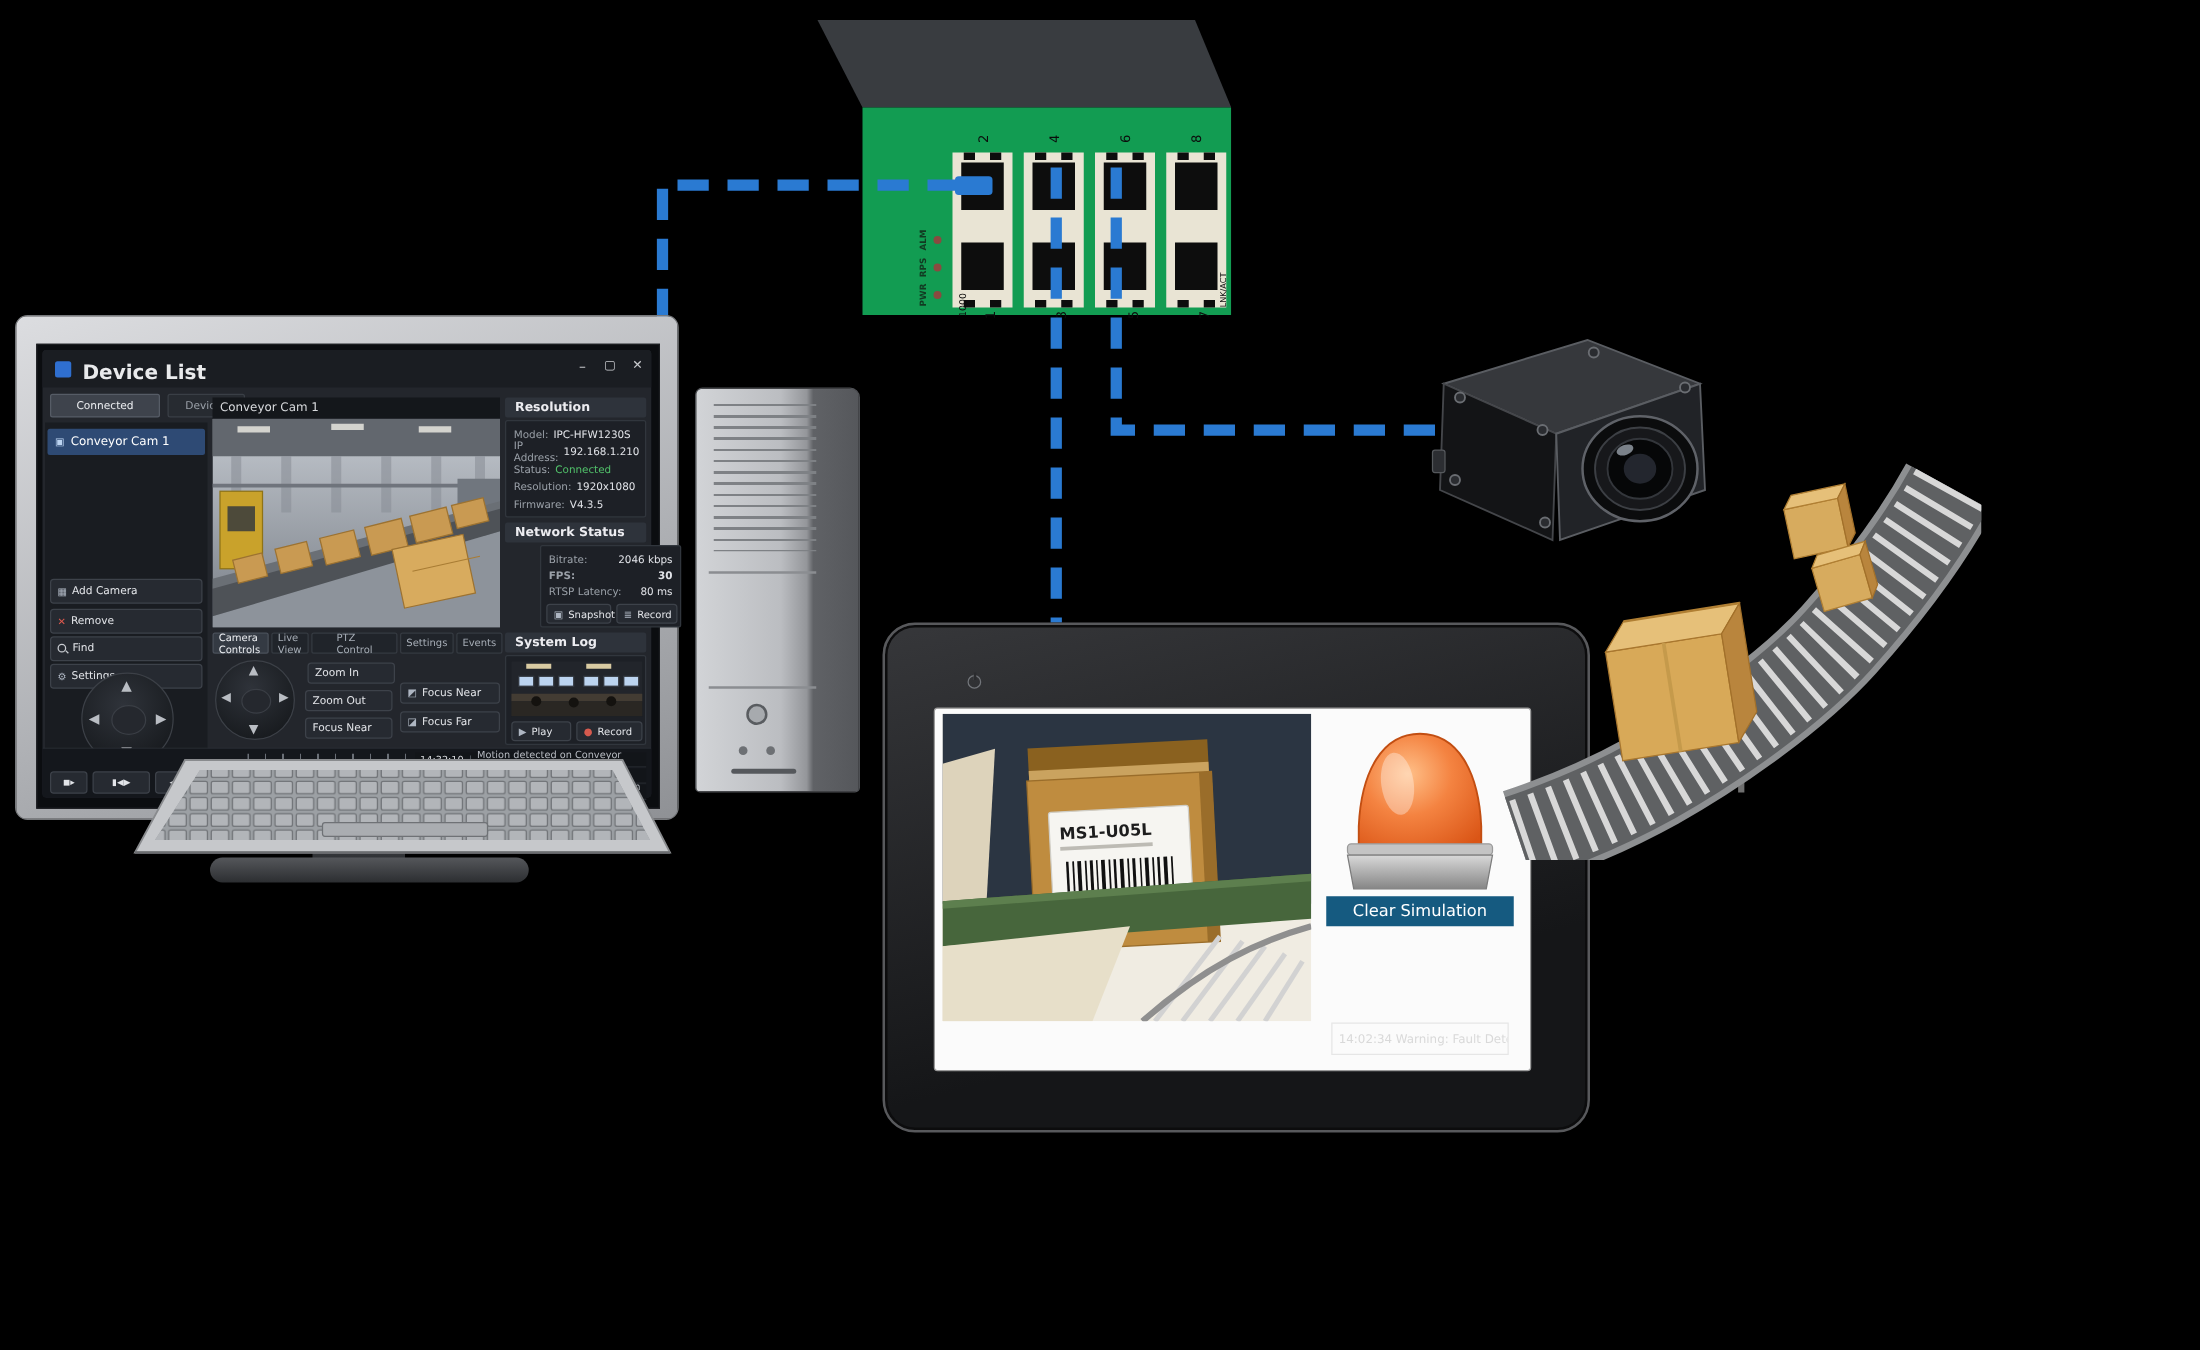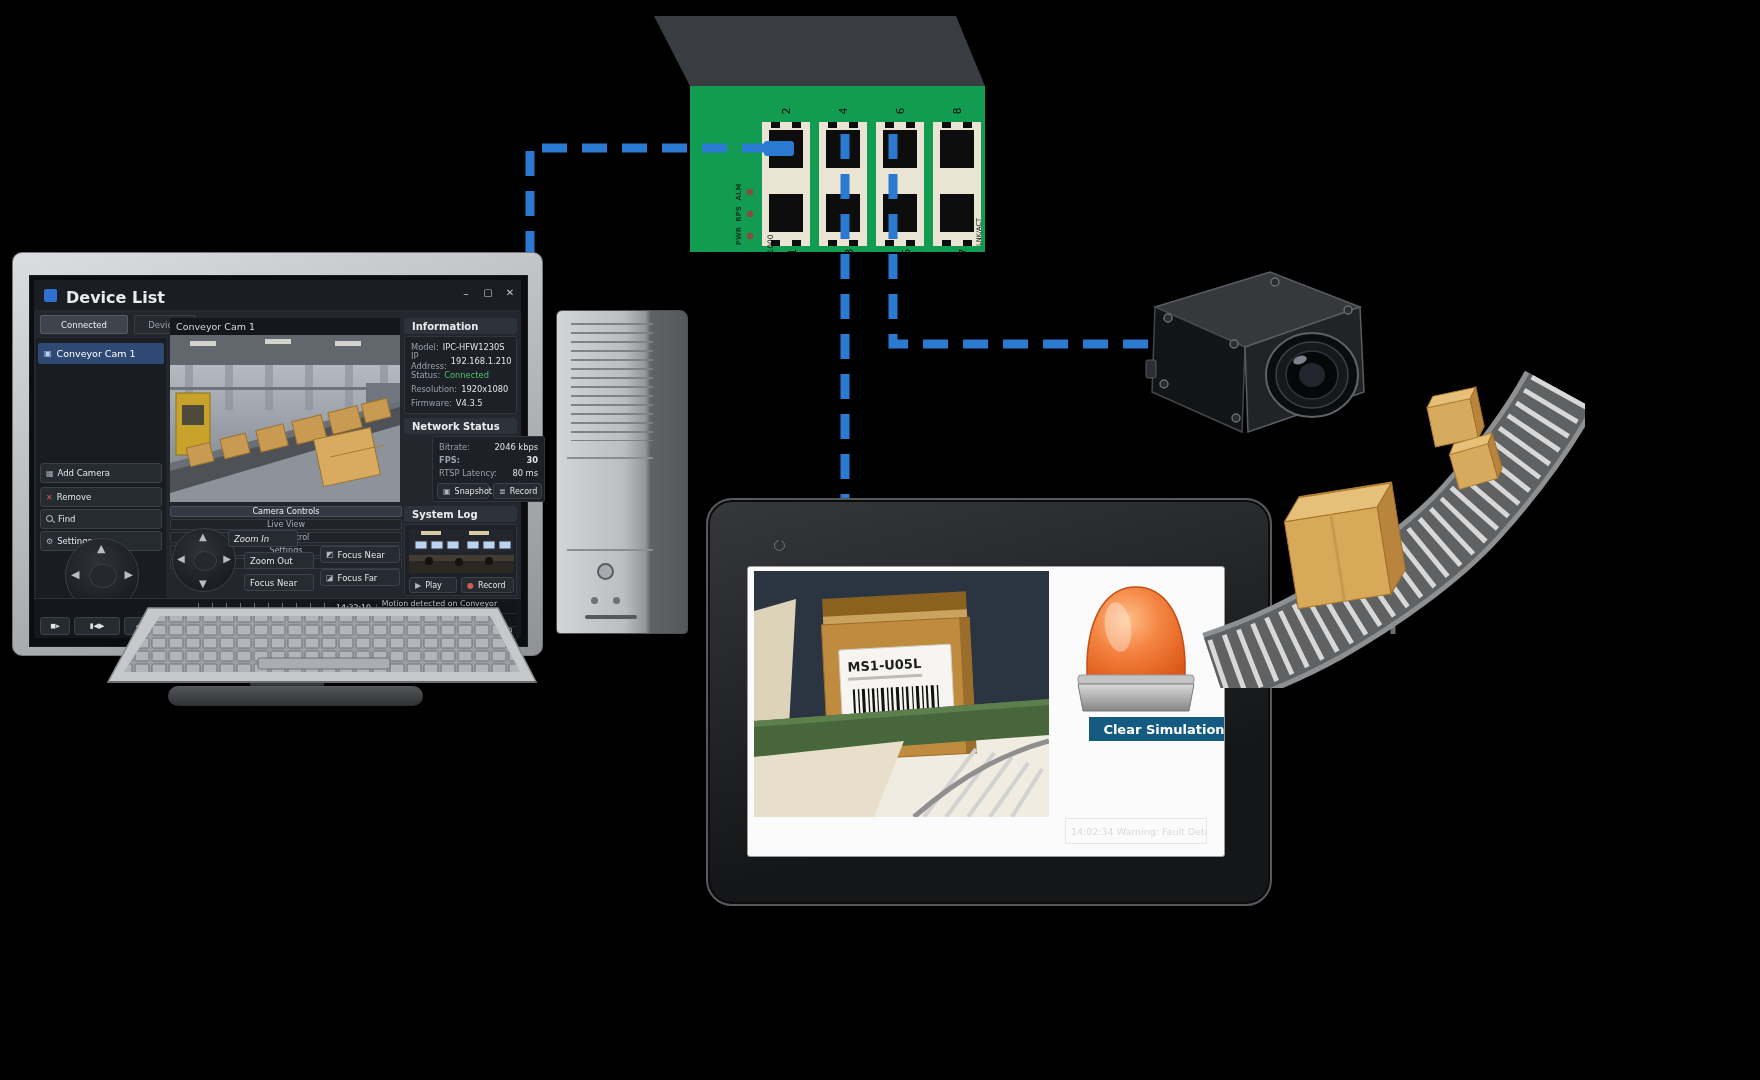--- a/index.html
+++ b/index.html
@@ -196,54 +196,54 @@
         <rect x="52" y="101" width="26" height="20" transform="rotate(-14 65 111)"></rect>
         <rect x="88" y="92" width="28" height="22" transform="rotate(-14 102 103)"></rect>
         <rect x="124" y="83" width="30" height="23" transform="rotate(-14 139 94)"></rect>
         <rect x="160" y="74" width="30" height="22" transform="rotate(-14 175 85)"></rect>
         <rect x="193" y="66" width="26" height="19" transform="rotate(-14 206 75)"></rect>
         <rect x="148" y="98" width="58" height="48" transform="rotate(-12 177 122)" fill="#d8ab5e"></rect>
         <line x1="160" y1="122" x2="214" y2="110" stroke="#a87c34"></line>
       </g>
     </svg>
 
-    <div class="a" style="left:136px;top:226px;width:232px;height:17px;display:flex;gap:2px;flex-direction:column;">
+    <div class="a" style="left:136px;top:226px;width:232px;height:17px;display:flex;gap:2px;">
       <div class="tab" style="background:#343a43;border:1px solid #4a505a;color:#eceef1;padding:0 4px;font-size:8px;">Camera Controls</div>
       <div class="tab" style="background:#20242a;border:1px solid #353a41;color:#a6adb6;padding:0 4px;font-size:8px;">Live View</div>
       <div class="tab" style="background:#20242a;border:1px solid #353a41;color:#a6adb6;padding:0 19px;font-size:8px;">PTZ Control</div>
       <div class="tab" style="background:#20242a;border:1px solid #353a41;color:#a6adb6;padding:0 4px;font-size:8px;">Settings</div>
       <div class="tab" style="background:#20242a;border:1px solid #353a41;color:#a6adb6;padding:0 4px;font-size:8px;">Events</div>
     </div>
 
     <div class="a dpad" style="left:138px;top:248px;width:64px;height:64px;">
       <span style="left:26px;top:2px;font-size:10px;">▲</span>
       <span style="left:26px;bottom:2px;font-size:10px;">▼</span>
       <span style="left:4px;top:24px;font-size:10px;">◀</span>
       <span style="right:4px;top:24px;font-size:10px;">▶</span>
       <div class="c a" style="left:20px;top:22px;width:24px;height:20px;"></div>
     </div>
-    <div class="a btn" style="left:194px;top:250px;width:70px;height:17px;font-style:italic;">
+    <div class="a btn" style="left:212px;top:250px;width:70px;height:17px;">
         <span>Zoom In</span>
       </div>
     <div class="a btn" style="left:210px;top:272px;width:70px;height:17px;">
         <span>Zoom Out</span>
       </div>
     <div class="a btn" style="left:210px;top:294px;width:70px;height:17px;">
         <span>Focus Near</span>
       </div>
     <div class="a btn" style="left:286px;top:266px;width:80px;height:17px;">
       <span class="ic">◩</span>
       <span>Focus Near</span>
     </div>
     <div class="a btn" style="left:286px;top:289px;width:80px;height:17px;">
       <span class="ic">◪</span>
       <span>Focus Far</span>
     </div>
 
-    <div class="a hdr" style="left:370px;top:38px;width:113px;height:16px;">Information</div>
+    <div class="a hdr" style="left:370px;top:38px;width:113px;height:16px;">Resolution</div>
     <div class="a panelbox" style="left:370px;top:56px;width:113px;height:78px;padding-top:3px;">
       <div class="kv" style="height:14px;">
           <span class="k">Model:</span>
           <span class="v">IPC-HFW1230S</span>
         </div>
       <div class="kv" style="height:14px;">
           <span class="k">IP Address:</span>
           <span class="v">192.168.1.210</span>
         </div>
       <div class="kv" style="height:14px;">
@@ -429,21 +429,21 @@
             <stop offset="0" stop-color="#d9d9d9"></stop>
               <stop offset="1" stop-color="#868686"></stop>
           </linearGradient>
         </defs>
         <path d="M70,4 C40,4 23,34 21,78 L21,96 L119,96 L119,78 C117,34 100,4 70,4 Z" fill="url(#dome)" stroke="#c24e12" stroke-width="1.5"></path>
         <ellipse cx="52" cy="44" rx="13" ry="25" fill="rgba(255,255,255,0.35)" transform="rotate(-8 52 44)"></ellipse>
         <rect x="12" y="92" width="116" height="9" rx="3" fill="#c4c4c4" stroke="#9a9a9a"></rect>
         <path d="M12,101 L128,101 L123,128 L17,128 Z" fill="url(#bbase)" stroke="#7c7c7c"></path>
       </svg>
 
-      <div class="a" style="left:313px;top:150px;width:150px;height:24px;background:#155a80;color:#ffffff;font-size:13px;font-weight:bold;display:flex;align-items:center;justify-content:center;margin-left:28px;">Clear Simulation</div>
+      <div class="a" style="left:313px;top:150px;width:150px;height:24px;background:#155a80;color:#ffffff;font-size:13px;font-weight:normal;display:flex;align-items:center;justify-content:center;">Clear Simulation</div>
       <div class="a" style="left:317px;top:251px;width:142px;height:26px;background:#fbfbfb;border:1px solid #e6e6e6;color:#d9d9d9;font-size:9.5px;display:flex;align-items:center;padding-left:5px;white-space:nowrap;overflow:hidden;">14:02:34 Warning: Fault Detected</div>
     </div>
   </div>
 
   <svg class="a" style="left:1130px;top:252px;" width="250" height="215" viewBox="0 0 250 215">
     <polygon points="25,55 140,20 230,55 115,95" fill="#36383c" stroke="#5a5d62" stroke-width="1.5"></polygon>
     <polygon points="25,55 115,95 112,180 22,140" fill="#131416" stroke="#44464a" stroke-width="1.5"></polygon>
     <polygon points="115,95 230,55 234,140 118,180" fill="#212327" stroke="#5a5d62" stroke-width="1.5"></polygon>
     <g>
       <ellipse cx="182" cy="123" rx="46" ry="42" fill="#0b0c0d" stroke="#5f6268" stroke-width="2"></ellipse>

